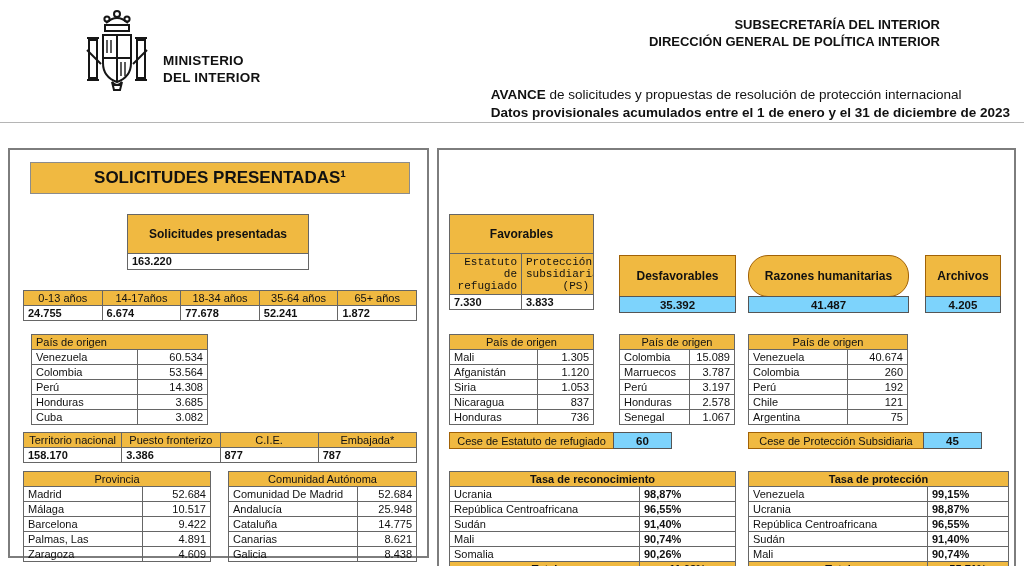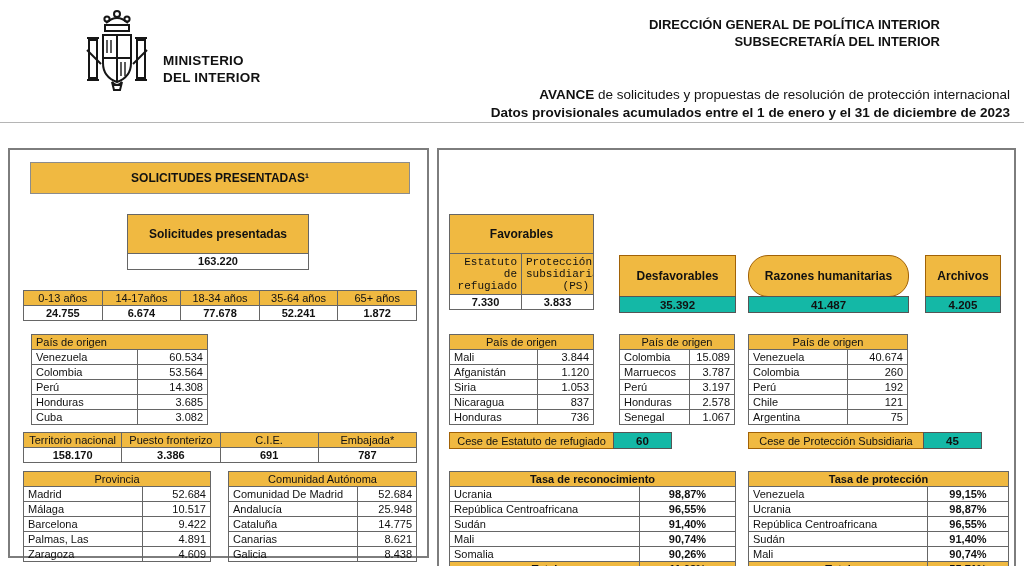--- a/index.html
+++ b/index.html
@@ -7,45 +7,45 @@
     width:1024px;height:566px;overflow:hidden;position:relative;
     background:#ffffff;color:#111;
     font-family:"Liberation Sans","DejaVu Sans",sans-serif;
     -webkit-font-smoothing:antialiased;
   }
   .abs{position:absolute;}
   .b{font-weight:bold;}
   
   .ministry-text{left:163px;top:52px;font-size:13.5px;font-weight:bold;line-height:17px;letter-spacing:.2px;}
   .org-block{right:84px;top:16px;text-align:right;font-size:13px;font-weight:bold;line-height:17px;}
-  .avance-block{right:14px;top:86px;text-align:right;font-size:13.5px;line-height:18px;margin-left:46px;}
+  .avance-block{right:14px;top:86px;text-align:left;font-size:13.5px;line-height:18px;margin-left:46px;}
   .divider{left:0;top:122px;width:1024px;height:1px;background:#b5b5b5;}
   
   .panel{position:absolute;border:2px solid #7d7d7d;background:#fff;}
   #left-panel{left:8px;top:148px;width:417px;height:406px;}
   #right-panel{left:437px;top:148px;width:575px;height:440px;}
   .title-bar{
     position:absolute;background:#F0B941;border:1px solid #8c8c8c;
-    font-weight:bold;font-size:12px;display:flex;align-items:center;justify-content:center;
+    font-weight:bold;font-size:17px;display:flex;align-items:center;justify-content:center;
   }
   
   table{border-collapse:collapse;table-layout:fixed;position:absolute;font-size:11px;}
   td{border:1px solid #666;padding:0 4px;height:14px;line-height:13px;overflow:hidden;white-space:nowrap;}
   td.hdr{background:#F0B941;text-align:center;}
   td.hdrb{background:#F0B941;text-align:center;font-weight:bold;}
   td.name{text-align:left;}
   td.num{text-align:right;font-weight:normal;}
-  td.cnum{text-align:center;font-weight:bold;}
+  td.cnum{text-align:left;font-weight:bold;}
   td.wrap{white-space:normal;line-height:12px;text-align:right;vertical-align:middle;font-family:Liberation Mono, monospace;}
   .box-label{
     position:absolute;background:#F0B941;border:1px solid #a16207;
     display:flex;align-items:center;justify-content:center;text-align:center;
   }
   .box-value{
-    position:absolute;background:#14b8a6;border:1px solid #555;
+    position:absolute;background:#7dd3fc;border:1px solid #555;
     display:flex;align-items:center;justify-content:center;
     font-weight:bold;font-size:11.5px;
   }
 </style>
 </head>
 <body>
 
 <div class="abs" style="left:86px;top:8px;width:62px;height:106px;">
   <svg width="62" height="106" viewBox="0 0 62 106">
     <g stroke="#161616" fill="none" stroke-width="2">
@@ -75,22 +75,22 @@
     </g>
   </svg>
 </div>
 
 <div class="abs ministry-text">
   <div>MINISTERIO</div>
   <div>DEL INTERIOR</div>
 </div>
 
 <div class="abs org-block">
+  <div>SUBSECRETARÍA DEL INTERIOR</div>
   <div>DIRECCIÓN GENERAL DE POLÍTICA INTERIOR</div>
-  <div>SUBSECRETARÍA DEL INTERIOR</div>
 </div>
 
 <div class="abs avance-block">
   <div><span class="b">AVANCE</span><span> de solicitudes y propuestas de resolución de protección internacional</span></div>
   <div class="b">Datos provisionales acumulados entre el 1 de enero y el 31 de diciembre de 2023</div>
 </div>
 
 <div class="abs divider"></div>
 
 <div class="panel" id="left-panel">
@@ -179,21 +179,21 @@
     <tbody>
         <tr>
       <td class="hdr">Territorio nacional</td>
       <td class="hdr">Puesto fronterizo</td>
       <td class="hdr">C.I.E.</td>
       <td class="hdr">Embajada*</td>
     </tr>
     <tr>
       <td class="cnum">158.170</td>
       <td class="cnum">3.386</td>
-      <td class="cnum">691</td>
+      <td class="cnum">877</td>
       <td class="cnum">787</td>
     </tr>
   </tbody>
     </table>
 
   <table style="left:13px;top:321px;width:187px;">
     <colgroup>
         <col style="width:119px">
         <col style="width:68px">
       </colgroup>
@@ -293,21 +293,21 @@
     <colgroup>
         <col style="width:88px">
         <col style="width:56px">
       </colgroup>
     <tbody>
         <tr>
           <td class="hdr" colspan="2">País de origen</td>
         </tr>
     <tr>
           <td class="name">Mali</td>
-          <td class="num">3.844</td>
+          <td class="num">1.305</td>
         </tr>
     <tr>
           <td class="name">Afganistán</td>
           <td class="num">1.120</td>
         </tr>
     <tr>
           <td class="name">Siria</td>
           <td class="num">1.053</td>
         </tr>
     <tr>

